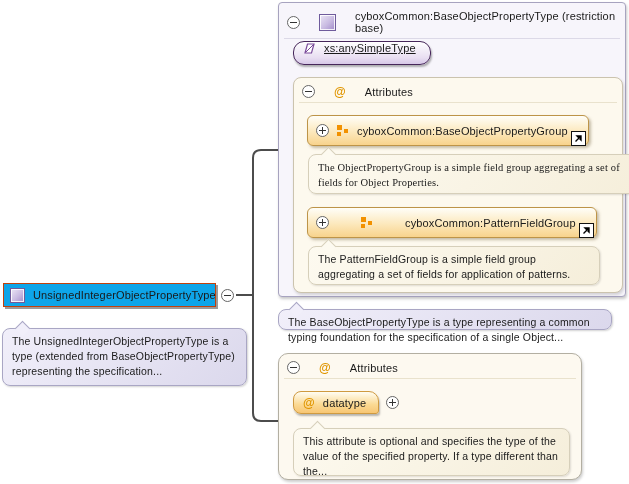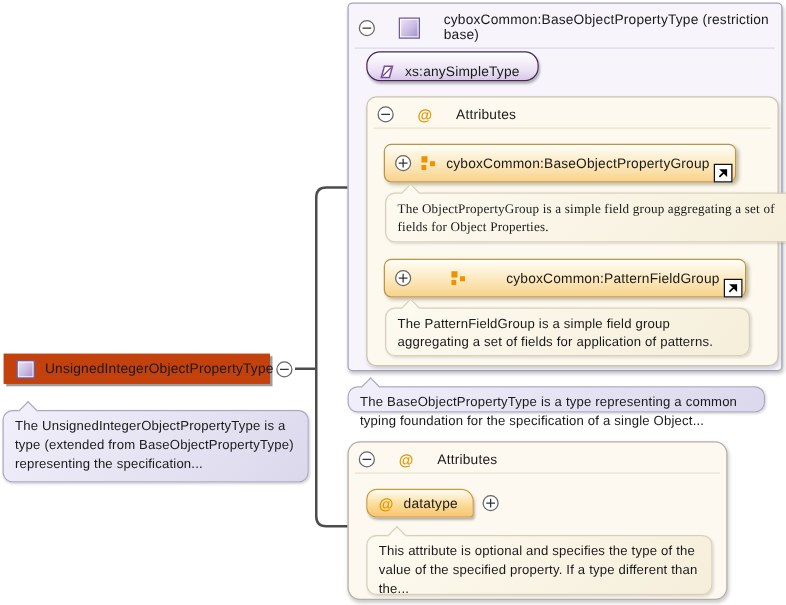--- a/index.html
+++ b/index.html
@@ -21,21 +21,21 @@
   
   .ctype-icon{width:13px;height:13px;border:1px solid #6f5b9c;
     background:linear-gradient(135deg,#ece7f6 0%,#c9bbe2 55%,#a18bc9 100%);
     box-shadow:inset 0 0 0 1px rgba(255,255,255,.85);flex:0 0 auto;}
   .ctype-icon.lg{width:15px;height:15px;}
 
   .at{color:#e09600;font-weight:bold;font-size:12px;line-height:1;flex:0 0 auto;}
 
   
   #element-box{position:absolute;left:3px;top:283px;width:213px;height:24px;
-    background:#c2410c;border:4px solid #c2410c;box-shadow:2px 2px 0 #9b9b9b;
+    background:#0ea5e9;border:1px solid #c2410c;box-shadow:2px 2px 0 #9b9b9b;
     display:flex;align-items:center;gap:8px;padding:0 0 0 6px;box-sizing:border-box;z-index:2;}
   #element-minus{position:absolute;left:221px;top:289px;z-index:2;}
 
   
   .callout{position:absolute;border-radius:8px;padding:5px 9px;box-sizing:border-box;
     font-size:10.5px;line-height:15px;z-index:2;}
   .callout .ptr{position:absolute;top:-6px;width:10px;height:10px;transform:rotate(45deg);}
   .callout.lav{background:linear-gradient(135deg,#f1effa 0%,#dbd8ec 100%);
     border:1px solid #a9a6c4;box-shadow:1px 1px 2px rgba(0,0,0,.18);}
   .callout.lav .ptr{background:#f1effa;border-left:1px solid #a9a6c4;border-top:1px solid #a9a6c4;}
@@ -49,24 +49,24 @@
   
   #base-panel{position:absolute;left:278px;top:2px;width:348px;height:295px;
     background:#f7f5fb;border:1px solid #a7a3bf;border-radius:4px;
     box-shadow:1px 2px 3px rgba(0,0,0,.22);box-sizing:border-box;z-index:2;}
   .panel-header{display:flex;align-items:center;gap:19px;padding:7px 6px 4px 8px;}
   .sep{height:1px;background:#dcd9e7;margin:0 5px;}
   .sep.tan{background:#e9e2cd;}
 
   
   #simple-type-pill{position:absolute;left:14px;top:38px;height:22px;
-    display:inline-flex;align-items:flex-end;gap:8px;padding:0 14px 0 9px;
+    display:inline-flex;align-items:flex-start;gap:8px;padding:0 14px 0 9px;
     border:1px solid #46265a;border-radius:11px;
     background:linear-gradient(180deg,#ffffff 0%,#e9dff2 70%,#d8c8e8 100%);
-    box-shadow:1px 2px 2px rgba(0,0,0,.3);}
+    box-shadow:1px 2px 2px rgba(0,0,0,.3);text-decoration:underline;}
 
   
   #attr-group-box{position:absolute;left:14px;top:74px;width:330px;height:216px;
     background:#fdf9ee;border:1px solid #cbc3ae;border-radius:8px;
     box-shadow:1px 2px 3px rgba(0,0,0,.15);box-sizing:border-box;}
 
   .group-row{position:relative;display:inline-flex;align-items:center;gap:8px;
     margin:12px 0 0 13px;height:31px;padding:0 20px 0 8px;box-sizing:border-box;
     border:1px solid #bd9448;border-radius:6px;
     background:linear-gradient(180deg,#fffef8 0%,#fce8bc 55%,#f8d38c 100%);

